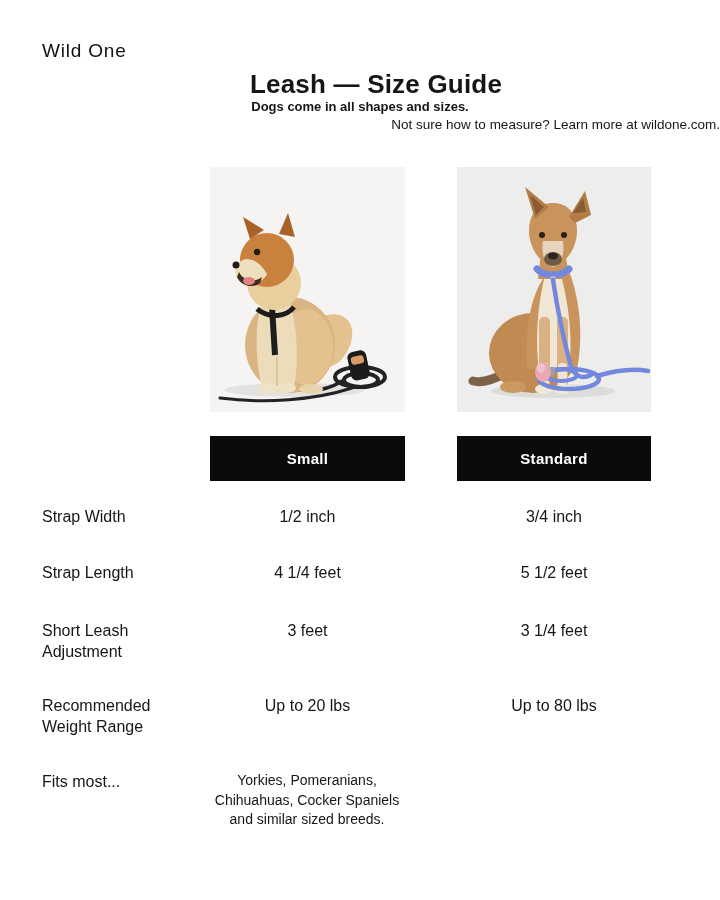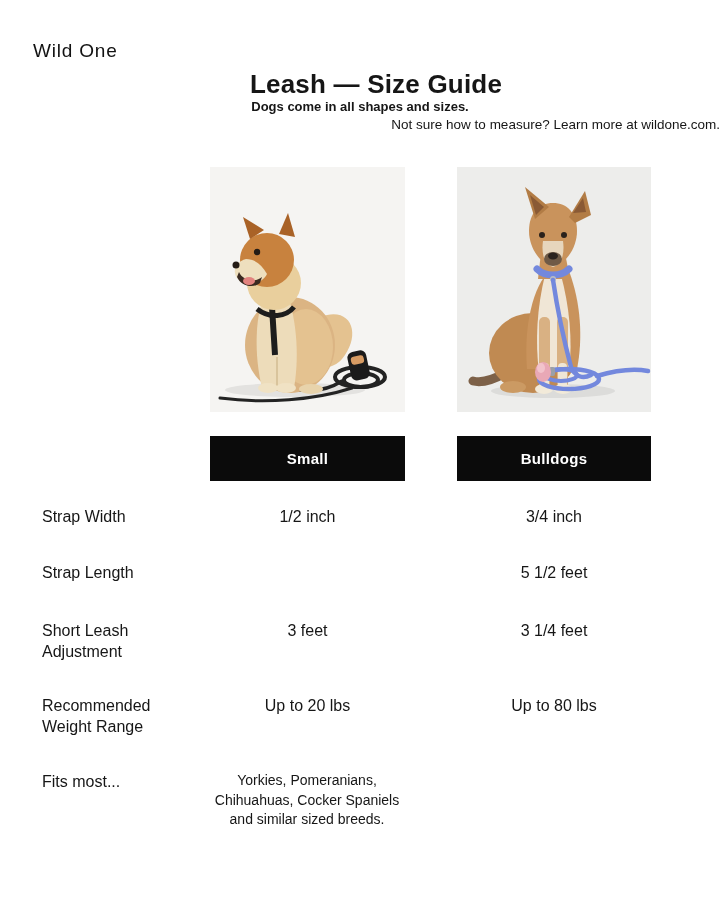--- a/index.html
+++ b/index.html
@@ -4,21 +4,21 @@
 <style>
   html,body{margin:0;padding:0;background:#fff;}
   .page{
     position:relative;width:720px;height:900px;margin:0;
     background:var(--page-bg,#ffffff);
     font-family:"Liberation Sans",sans-serif;
     color:var(--text,#161616);
     overflow:hidden;
   }
   .brand{
-    position:absolute;left:33px;top:40px;
+    position:absolute;left:42px;top:40px;
     font-size:19px;letter-spacing:.8px;color:#121212;
   }
   .title{
     position:absolute;left:0;top:53px;width:100%;margin:16px;
     text-align:center;font-size:26px;font-weight:700;letter-spacing:.2px;
   }
   .tagline{
     position:absolute;left:0;top:99px;width:100%;
     text-align:center;font-size:13px;font-weight:700;
   }
@@ -140,27 +140,28 @@
         <ellipse class="leash-std" cx="104" cy="208" rx="16" ry="6" stroke-width="4"></ellipse>
         <path class="leash-std" d="M140,209 C160,203 175,201 191,204" stroke-width="4.5"></path>
         <rect x="92" y="200" width="6" height="9" rx="2" fill="#9aa0a8" stroke="none"></rect>
         <ellipse cx="86" cy="205" rx="8" ry="10" fill="#e9a8b6" stroke="none"></ellipse>
         <ellipse cx="84" cy="201" rx="4" ry="5" fill="#f2c3cc" stroke="none"></ellipse>
       </g>
     </svg>
   </div>
 
   <button class="col-header col-header-small">Small</button>
-  <button class="col-header col-header-standard">Bulldogs</button>
+  <button class="col-header col-header-standard">Standard</button>
 
   <div class="row-label r0">Strap Width</div>
   <div class="cell cell-small r0">1/2 inch</div>
   <div class="cell cell-standard r0">3/4 inch</div>
 
   <div class="row-label r1">Strap Length</div>
+  <div class="cell cell-small r1">4 1/4 feet</div>
   <div class="cell cell-standard r1">5 1/2 feet</div>
 
   <div class="row-label r2">Short Leash Adjustment</div>
   <div class="cell cell-small r2">3 feet</div>
   <div class="cell cell-standard r2">3 1/4 feet</div>
 
   <div class="row-label r3">Recommended Weight Range</div>
   <div class="cell cell-small r3">Up to 20 lbs</div>
   <div class="cell cell-standard r3">Up to 80 lbs</div>
 

